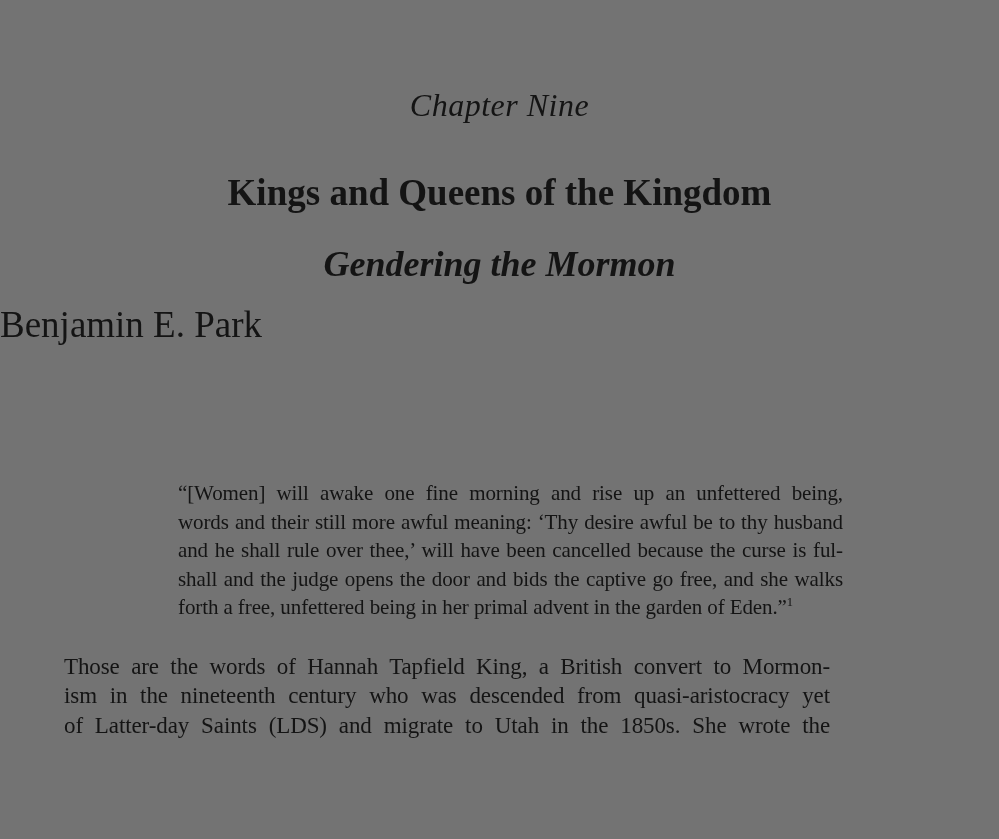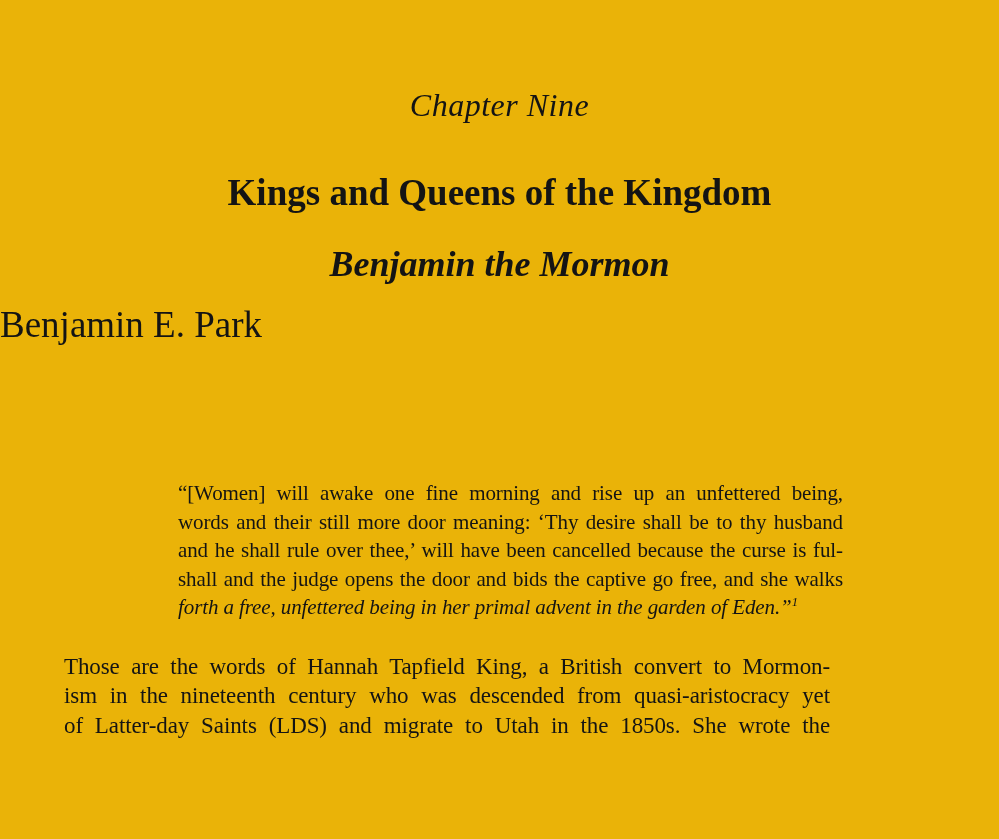--- a/index.html
+++ b/index.html
@@ -4,21 +4,21 @@
 <style>
   html, body {
     margin: 0;
     padding: 0;
     background: #ffffff;
   }
   .page {
     position: relative;
     width: 999px;
     height: 839px;
-    background: #eab308;
+    background: #737373;
     overflow: hidden;
     font-family: "Liberation Serif", "DejaVu Serif", serif;
     color: #141414;
   }
   .chapter-label {
     margin: 88px 0 0 0;
     text-align: center;
     font-style: italic;
     font-weight: 400;
     font-size: 32px;
@@ -56,21 +56,20 @@
   }
   .epigraph .line.just,
   .body-paragraph .line.just {
     text-align: justify;
     text-align-last: justify;
     white-space: nowrap;
   }
   .epigraph .line.last {
     text-align: left;
     white-space: nowrap;
-    font-style: italic;
   }
   .body-paragraph {
     margin: 30px 0 0 64px;
     width: 766px;
     font-size: 23px;
     line-height: 29.4px;
     letter-spacing: -0.1px;
   }
   sup.footnote {
     font-size: 60%;
@@ -81,29 +80,29 @@
 </head>
 <body>
 
 <div class="page">
 
   <div class="chapter-label">Chapter Nine</div>
 
   <h1 class="chapter-title">Kings and Queens of the Kingdom</h1>
 
   <div class="chapter-subtitle">
-      <div class="line">Benjamin the Mormon</div>
+      <div class="line">Gendering the Mormon</div>
     </div>
 
   <div class="author">Benjamin E. Park</div>
 
   <div class="epigraph">
     <div>
         <div class="line just">“[Women] will awake one fine morning and rise up an unfettered being,</div>
-        <div class="line just">words and their still more door meaning: ‘Thy desire shall be to thy husband</div>
+        <div class="line just">words and their still more awful meaning: ‘Thy desire awful be to thy husband</div>
         <div class="line just">and he shall rule over thee,’ will have been cancelled because the curse is ful-</div>
         <div class="line just">shall and the judge opens the door and bids the captive go free, and she walks</div>
       </div>
     <div class="line last">
       <span>forth a free, unfettered being in her primal advent in the garden of Eden.”</span><sup class="footnote">1</sup>
     </div>
   </div>
 
   <div class="body-paragraph">
       <div class="line just">Those are the words of Hannah Tapfield King, a British convert to Mormon-</div>

